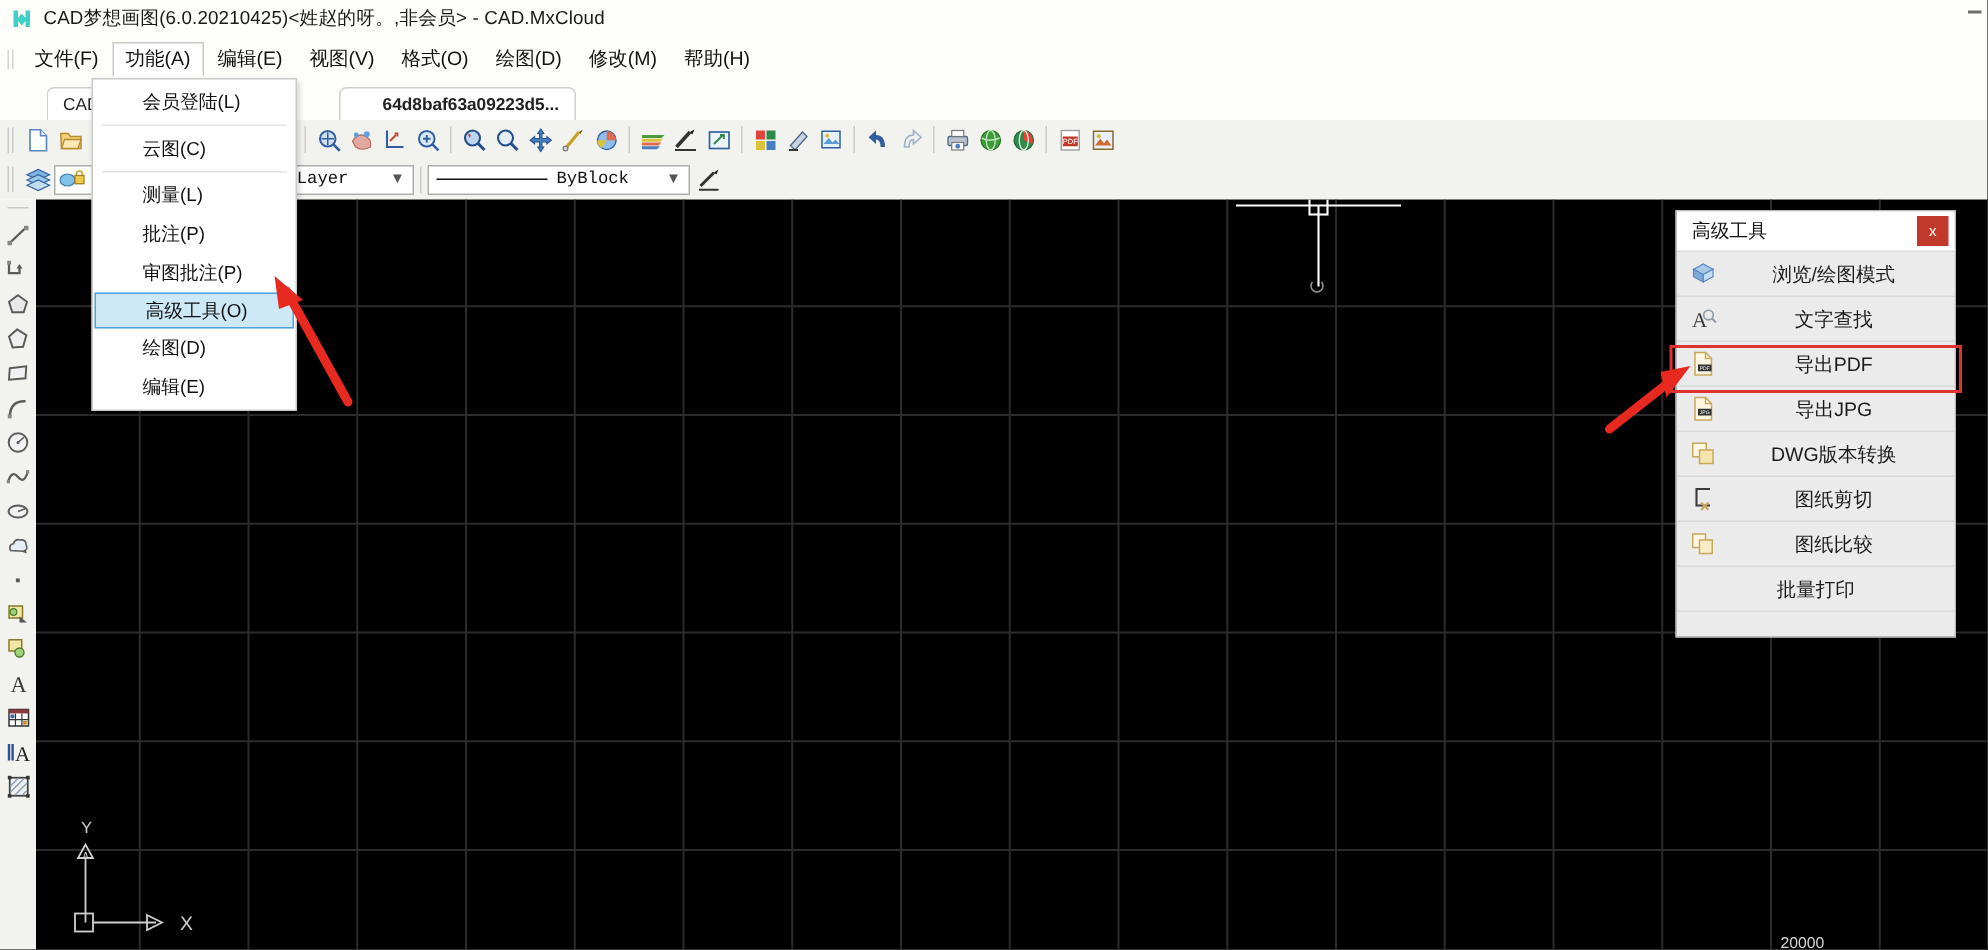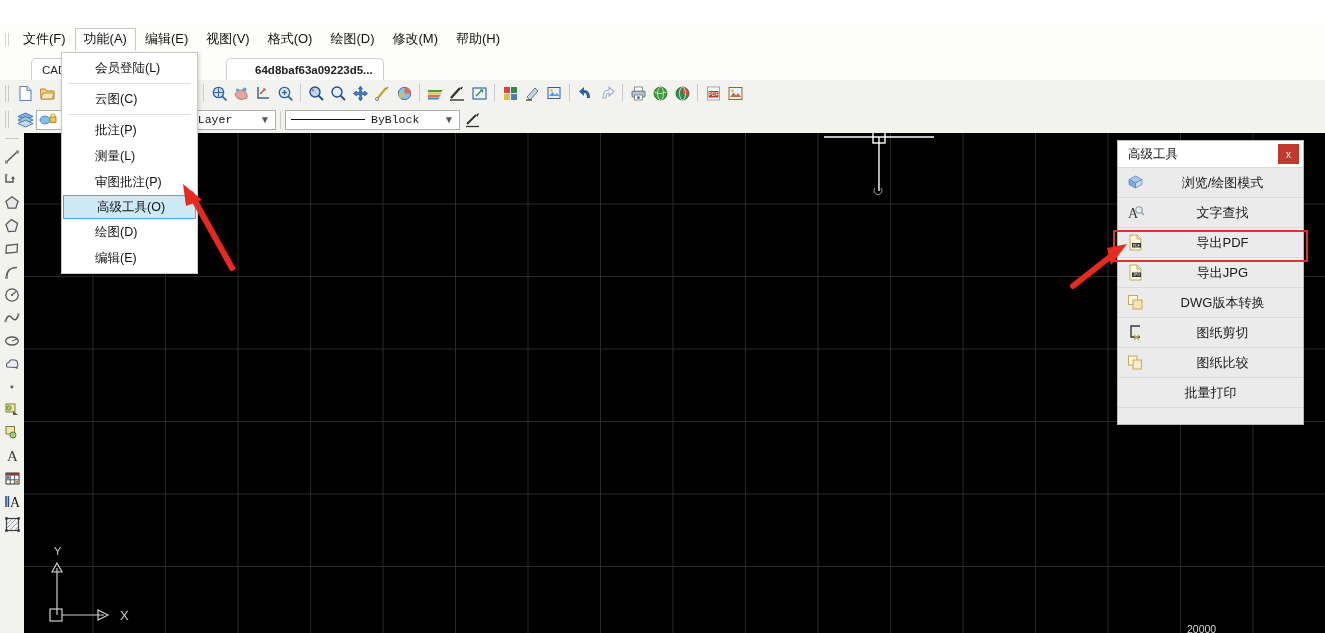--- a/index.html
+++ b/index.html
@@ -193,20 +193,31 @@
     border: 2px solid #e03131; z-index: 80; pointer-events: none;
   }
   
   .arrow-svg { position: absolute; z-index: 85; pointer-events: none; }
 </style>
 </head>
 <body>
 
 <div id="app">
 
+  <div id="titlebar">
+    <span class="app-icon">
+      <svg width="15" height="15" viewBox="0 0 15 15">
+        <path d="M2 2 L5 2 L5 7 L7.5 4 L10 7 L10 2 L13 2 L13 13 L10 13 L10 9 L7.5 12 L5 9 L5 13 L2 13 Z" fill="#3fd0c9"></path>
+      </svg>
+    </span>
+    <span class="title-text">CAD梦想画图(6.0.20210425)&lt;姓赵的呀。,非会员&gt; - CAD.MxCloud</span>
+    <span id="win-ctl">
+        <span></span>
+      </span>
+  </div>
 
   <div id="menubar">
     <span class="grip"></span>
     <div class="menu-item">文件(F)</div>
     <div class="menu-item open">功能(A)</div>
     <div class="menu-item">编辑(E)</div>
     <div class="menu-item">视图(V)</div>
     <div class="menu-item">格式(O)</div>
     <div class="menu-item">绘图(D)</div>
     <div class="menu-item">修改(M)</div>
@@ -641,22 +652,22 @@
       <span class="num n20">20000</span>
 
     </div>
   </div>
 
   <div id="dropdown">
     <div class="dd-item">会员登陆(L)</div>
     <div class="dd-sep"></div>
     <div class="dd-item">云图(C)</div>
     <div class="dd-sep"></div>
+    <div class="dd-item">测量(L)</div>
     <div class="dd-item">批注(P)</div>
-    <div class="dd-item">测量(L)</div>
     <div class="dd-item">审图批注(P)</div>
     <div class="dd-item sel">高级工具(O)</div>
     <div class="dd-item">绘图(D)</div>
     <div class="dd-item">编辑(E)</div>
   </div>
 
   <div id="advpanel">
     <div class="ap-head">
       <span>高级工具</span>
       <span class="ap-close">x</span>

